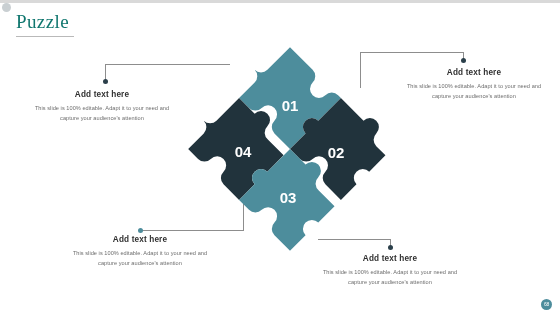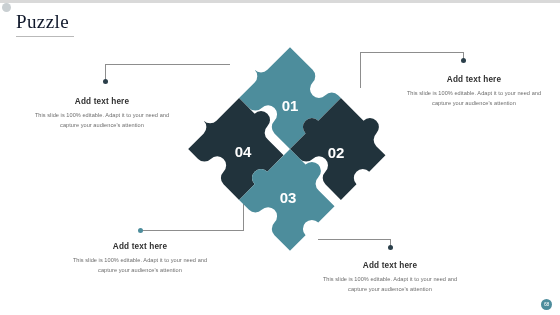--- a/index.html
+++ b/index.html
@@ -31,21 +31,21 @@
     background: #c9cfd2;
   }
 
   
   .page-title {
     position: absolute;
     left: 16px; top: 11px;
     font-family: "Liberation Serif", serif;
     font-size: 19px;
     font-weight: 400;
-    color: #0f172a;
+    color: #0f766e;
     letter-spacing: .4px;
     white-space: nowrap;
   }
   .title-rule {
     position: absolute;
     left: 16px; top: 36px;
     width: 58px; height: 1px;
     background: #b9b9b9;
   }
 
@@ -56,21 +56,21 @@
     width: 204px; height: 204px; text-decoration: underline;
   }
   .puzzle-stage svg { display: block; }
 
   
   .callout { position: absolute; }
   .callout .c-title {
     font-size: 8.2px;
     font-weight: 700;
     color: #2f2f2f;
-    margin: 7px 0 4px 0;
+    margin: 0 0 4px 0;
     letter-spacing: .15px;
   }
   .callout .c-body {
     font-size: 5.6px;
     line-height: 1.85;
     color: #6d6d6d;
     margin: 0;
     letter-spacing: .05px;
   }
   .callout.align-center { text-align: center; }

